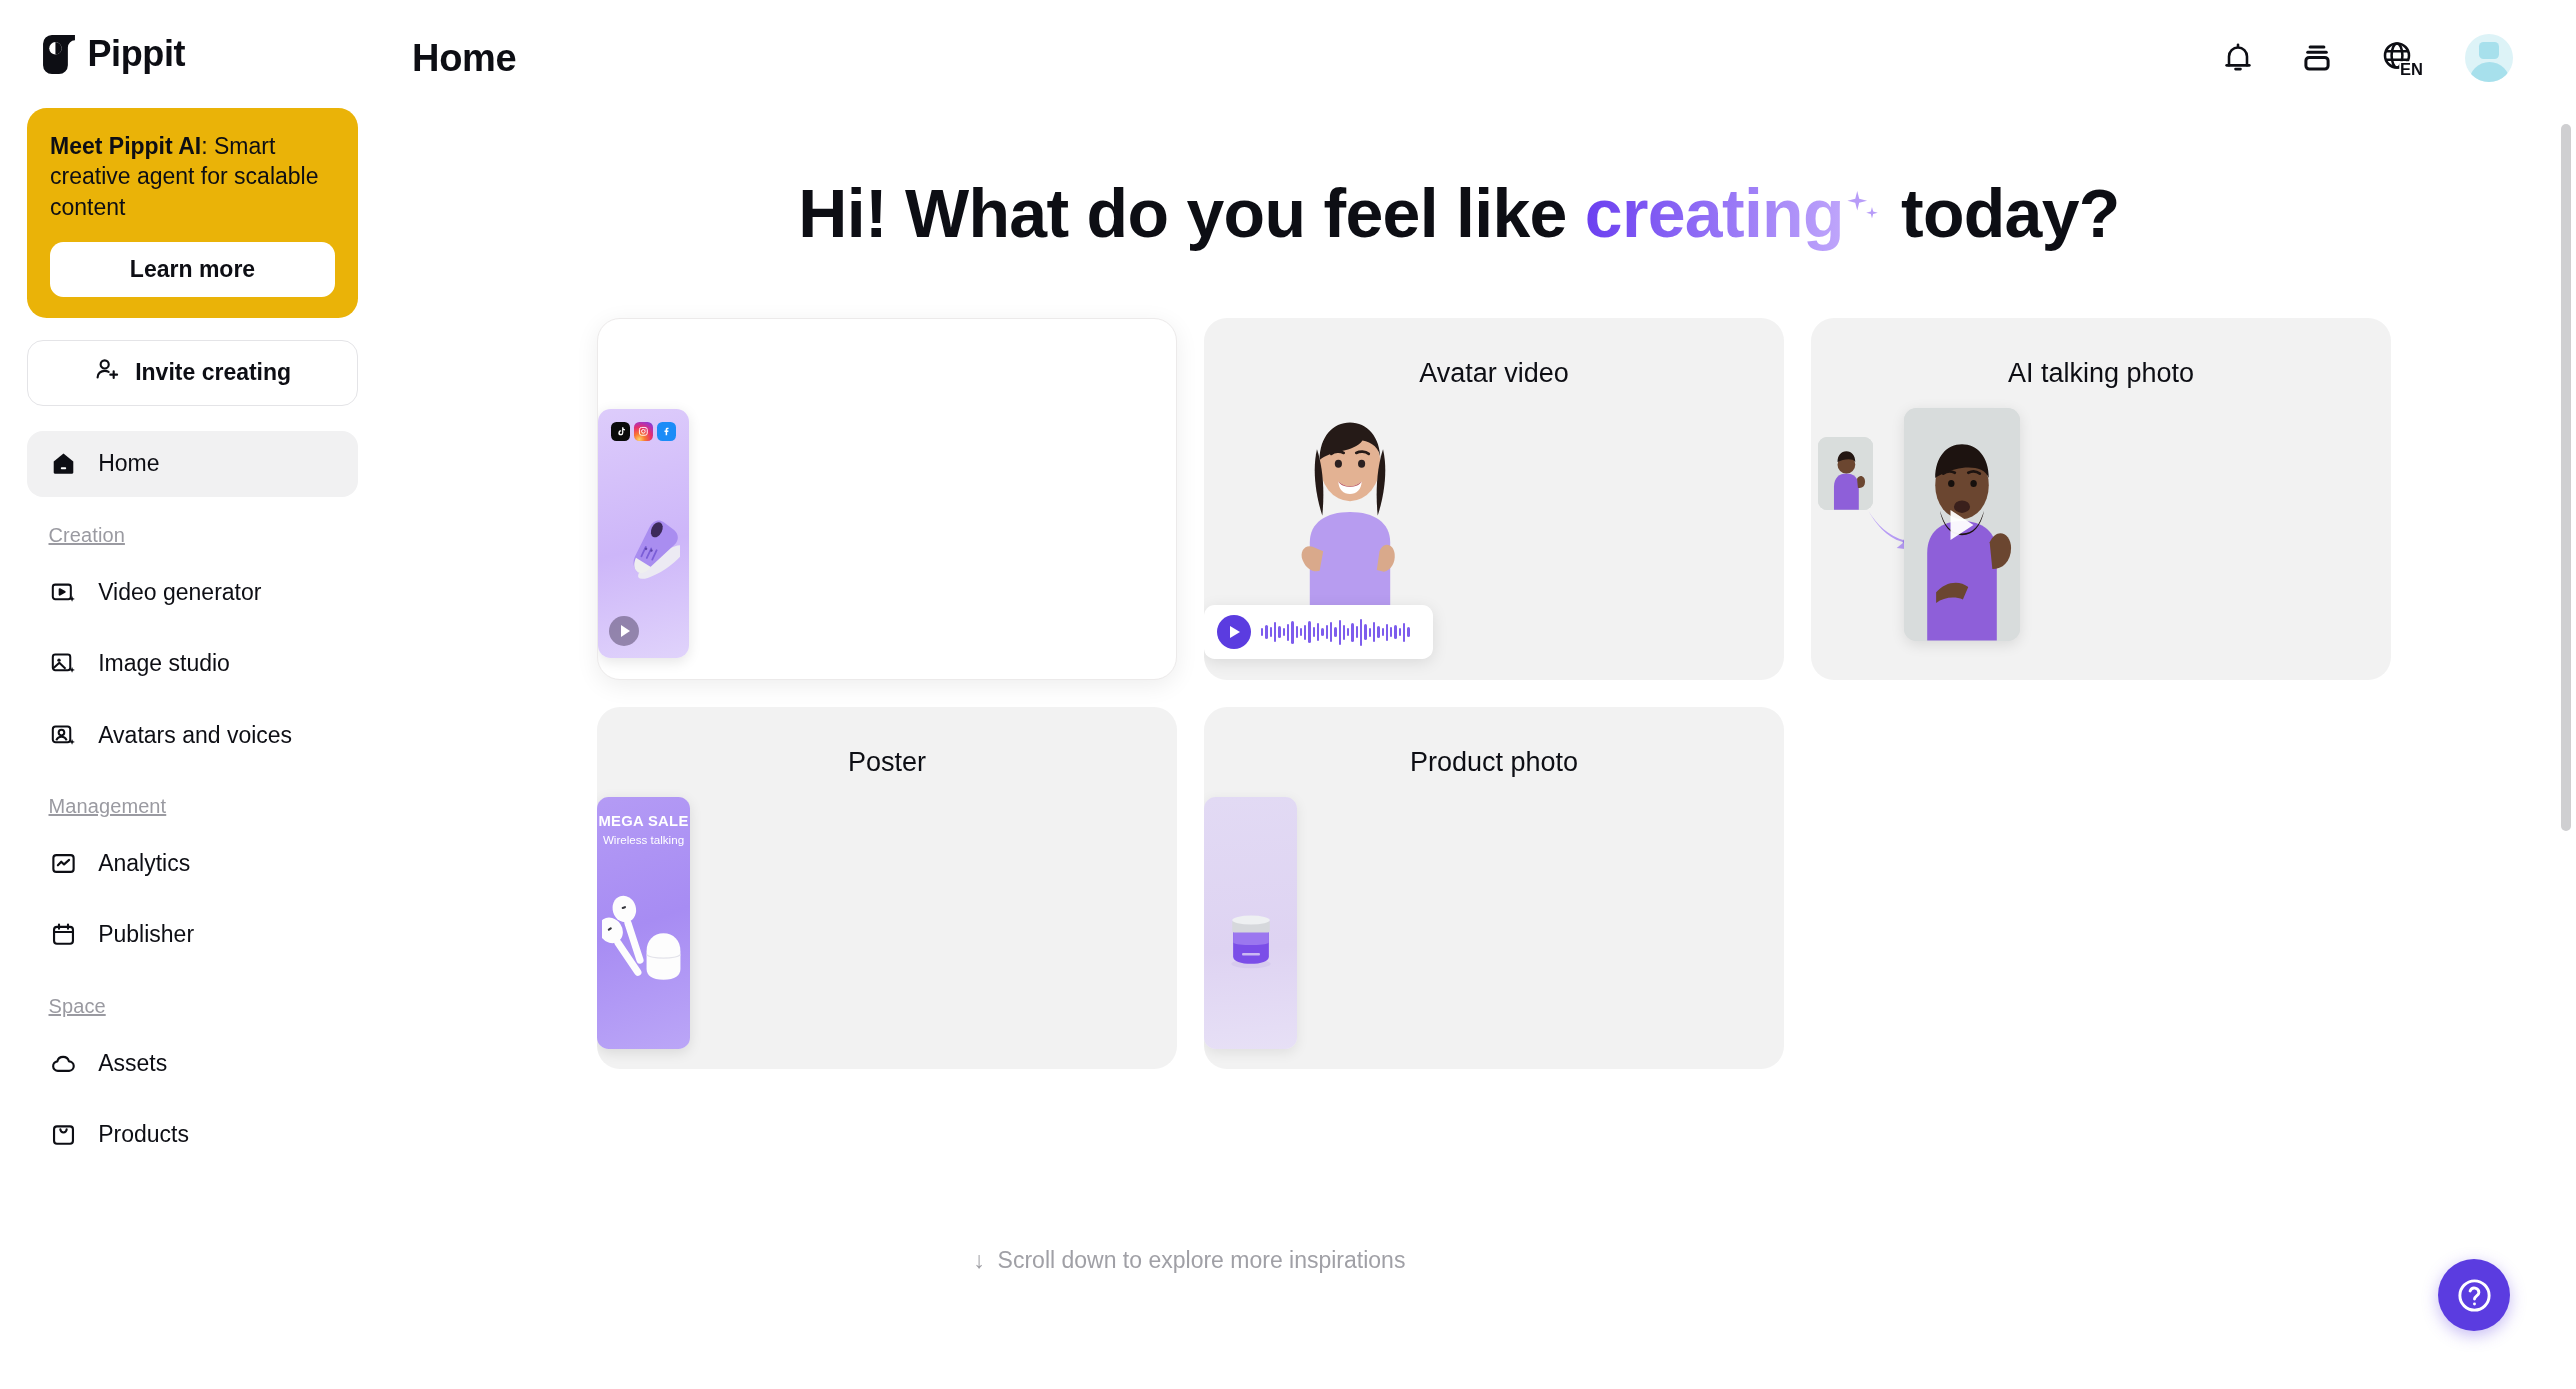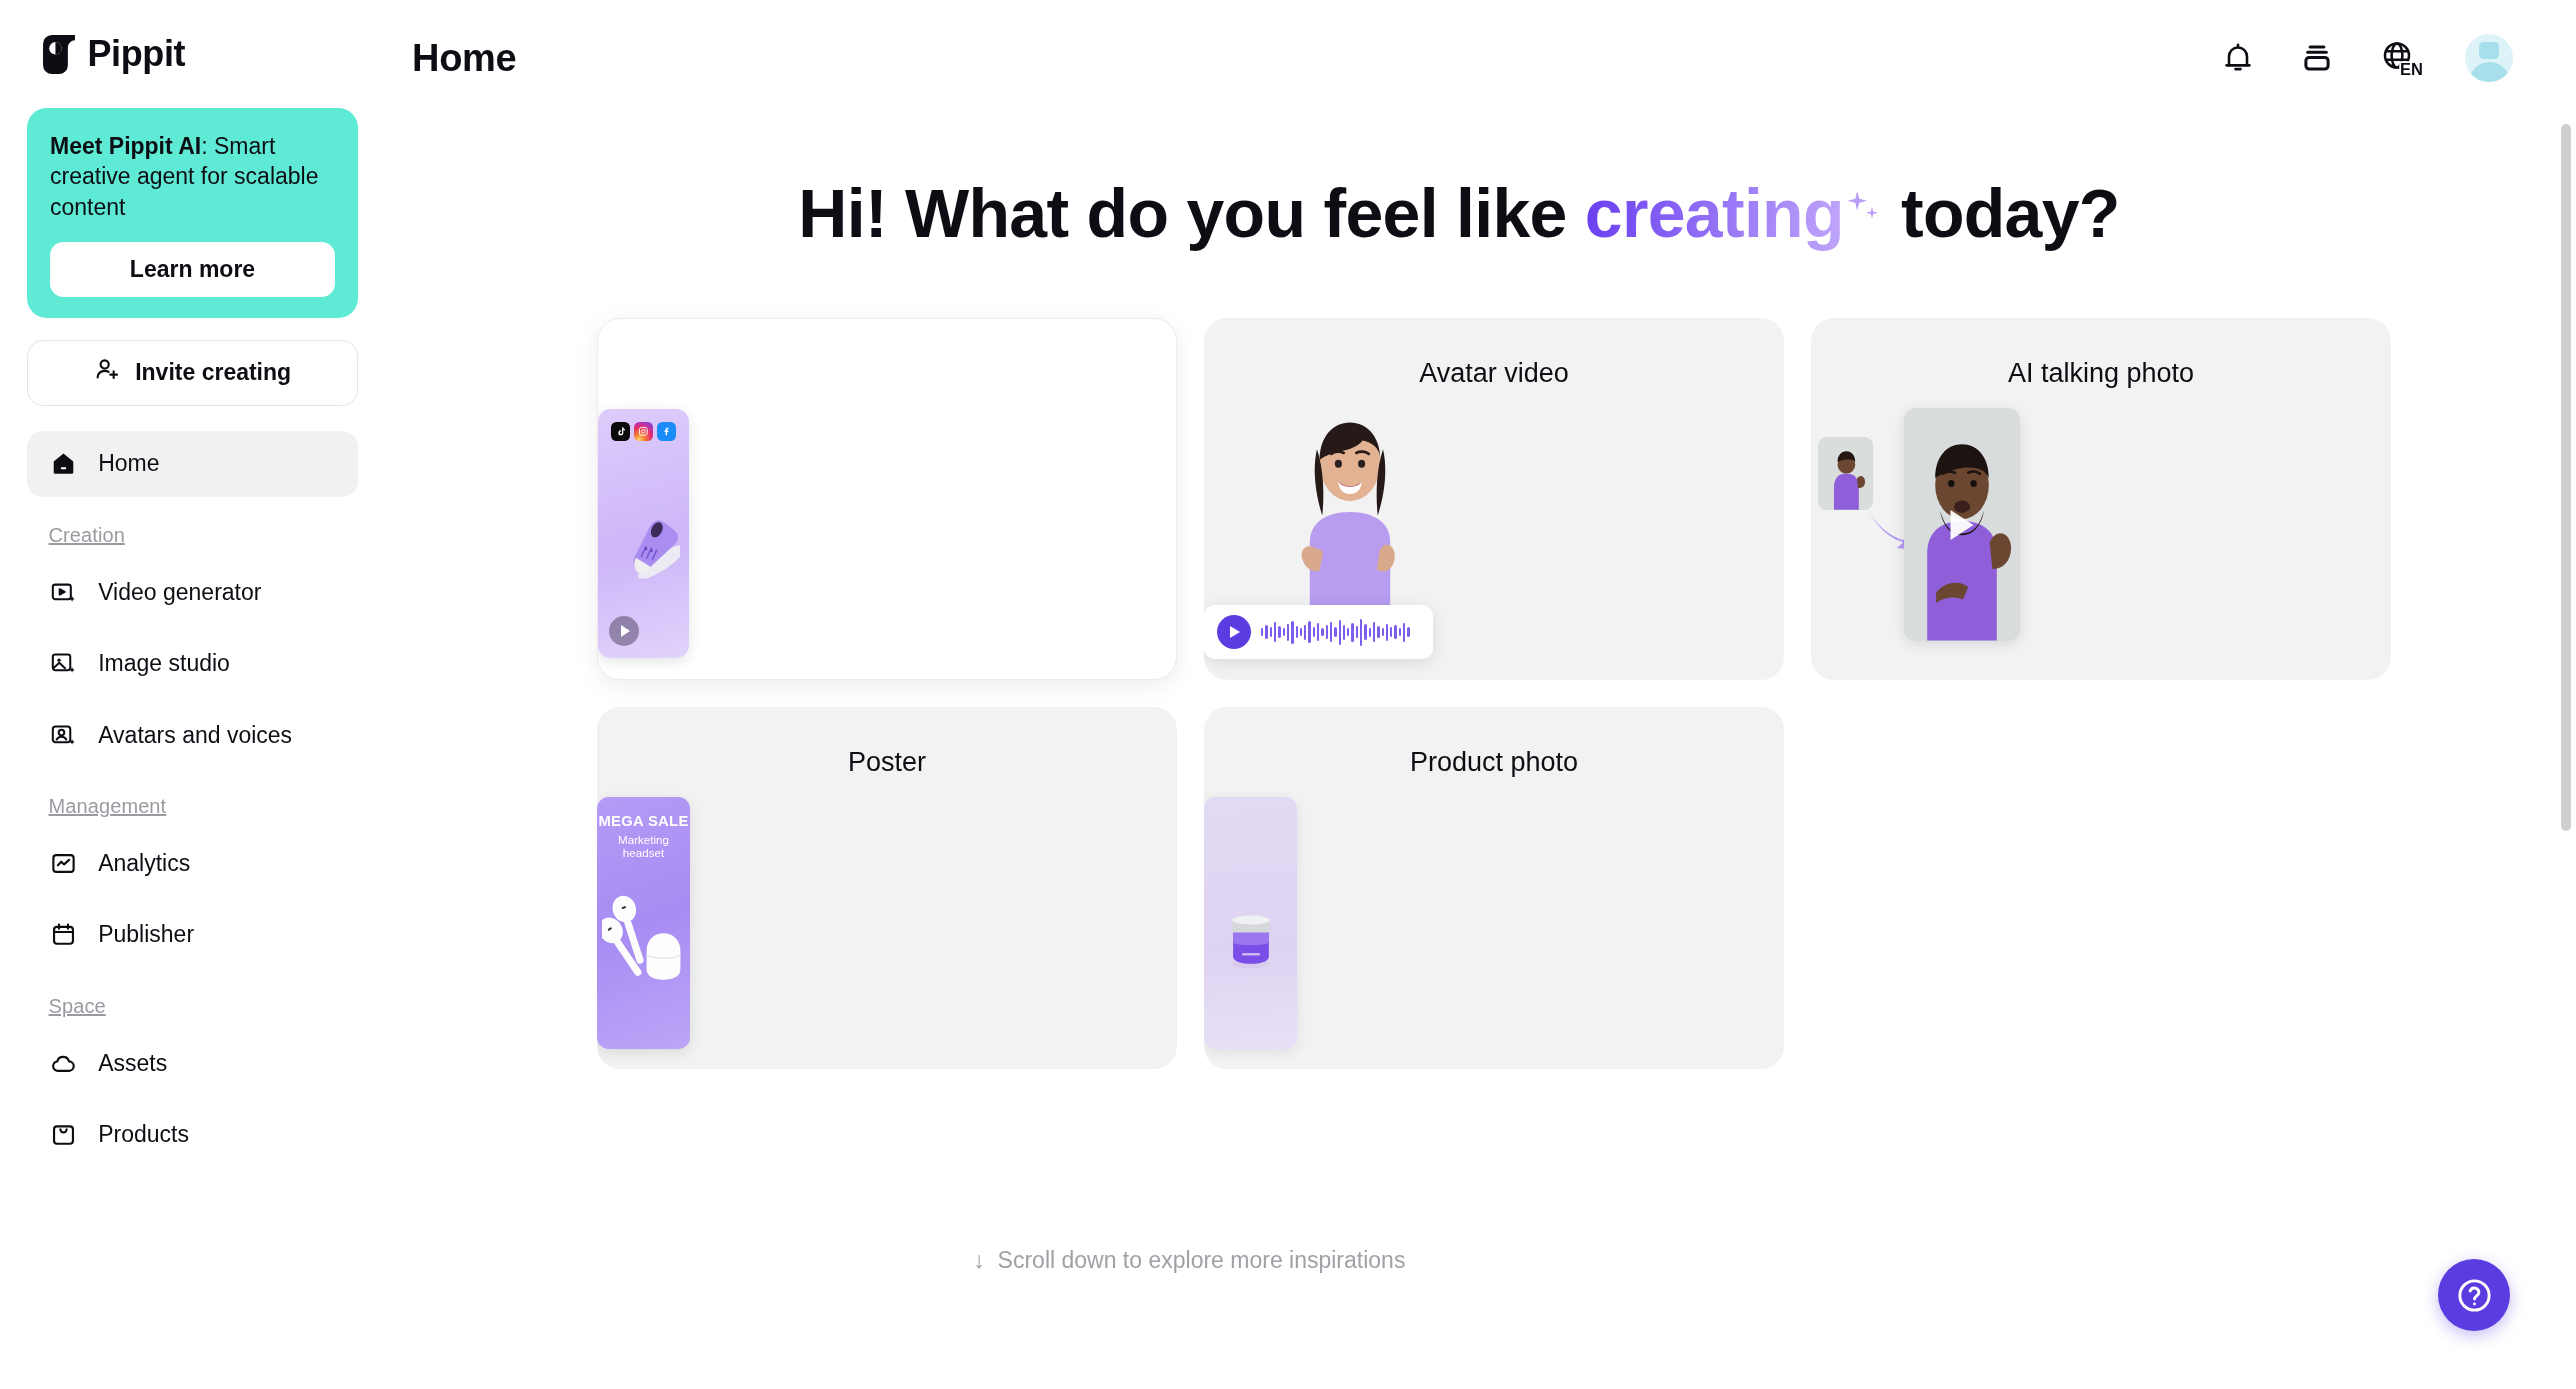--- a/index.html
+++ b/index.html
@@ -14,21 +14,21 @@
   
   .sidebar {
     width: 385px; height: 1389px; flex: 0 0 385px;
     background: #ffffff; padding: 0 27px; position: relative;
   }
   .logo-row { display: flex; align-items: center; gap: 12.5px; height: 108px; padding-left: 16px; }
   .logo-mark { width: 32px; height: 39px; position: relative; flex: 0 0 32px; }
   .logo-text { font-size: 36px; font-weight: 700; letter-spacing: -0.4px; color: #0d0e14; }
 
   .promo-card {
-    background: #5eead4; border-radius: 19.7px; padding: 23px 23px 21.5px 23px;
+    background: #eab308; border-radius: 19.7px; padding: 23px 23px 21.5px 23px;
     margin: 0 0 21.5px 0;
   }
   .promo-text { font-size: 23px; line-height: 1.32; color: #0d0e14; }
   .promo-text b { font-weight: 700; }
   .promo-btn {
     margin-top: 19.7px; width: 100%; height: 55px; border-radius: 13.4px;
     background: #ffffff; border: none; display: flex; align-items: center;
     justify-content: center; font-size: 23px; font-weight: 700; color: #0d0e14;
     cursor: pointer; font-family: "Liberation Sans", sans-serif;
   }
@@ -481,21 +481,21 @@
             </div>
           </div>
         </div>
       </div>
 
       <div class="card">
         <div class="card-title">Poster</div>
         <div class="card-art">
           <div class="poster">
             <div class="t1">MEGA SALE</div>
-            <div class="t2">Marketing headset</div>
+            <div class="t2">Wireless talking</div>
             <svg class="buds" viewBox="0 0 92 130">
               <g transform="rotate(-18 30 50)">
                 <ellipse cx="30" cy="34" rx="13" ry="15" fill="#fdfdfd"></ellipse>
                 <rect x="25" y="46" width="8" height="52" rx="4" fill="#fdfdfd"></rect>
                 <rect x="27.5" y="31" width="5" height="2.4" rx="1.2" fill="#33343a"></rect>
               </g>
               <g transform="rotate(-34 12 62)">
                 <ellipse cx="12" cy="58" rx="13" ry="15" fill="#fdfdfd"></ellipse>
                 <rect x="7" y="70" width="8" height="48" rx="4" fill="#fdfdfd"></rect>
                 <rect x="9.5" y="55" width="5" height="2.4" rx="1.2" fill="#33343a"></rect>

